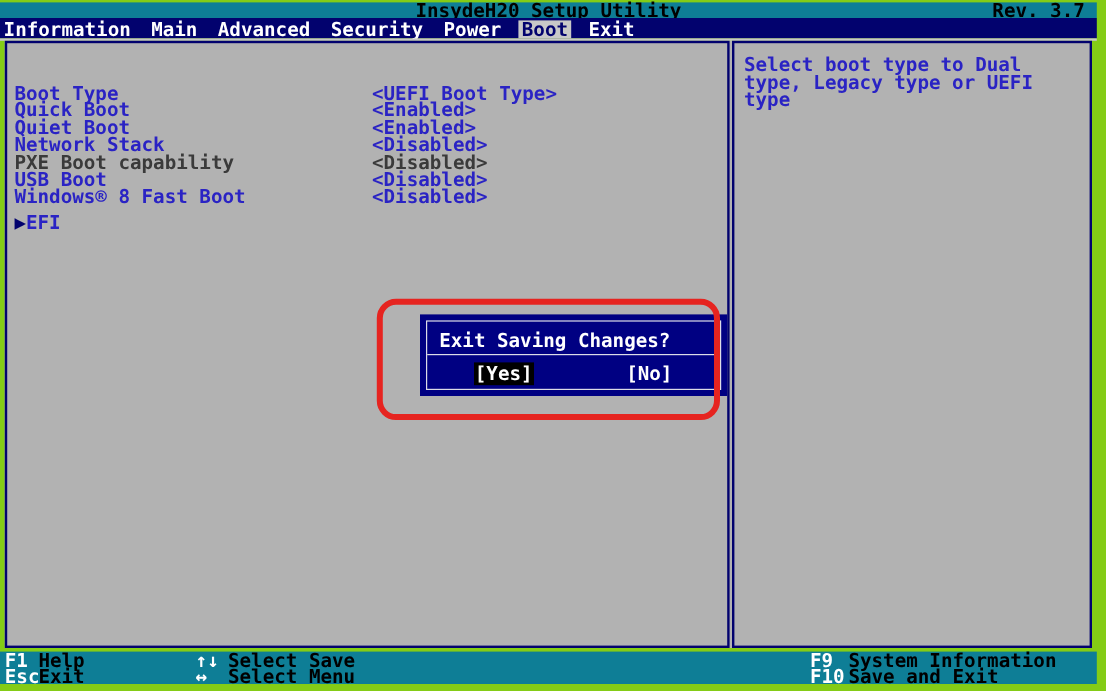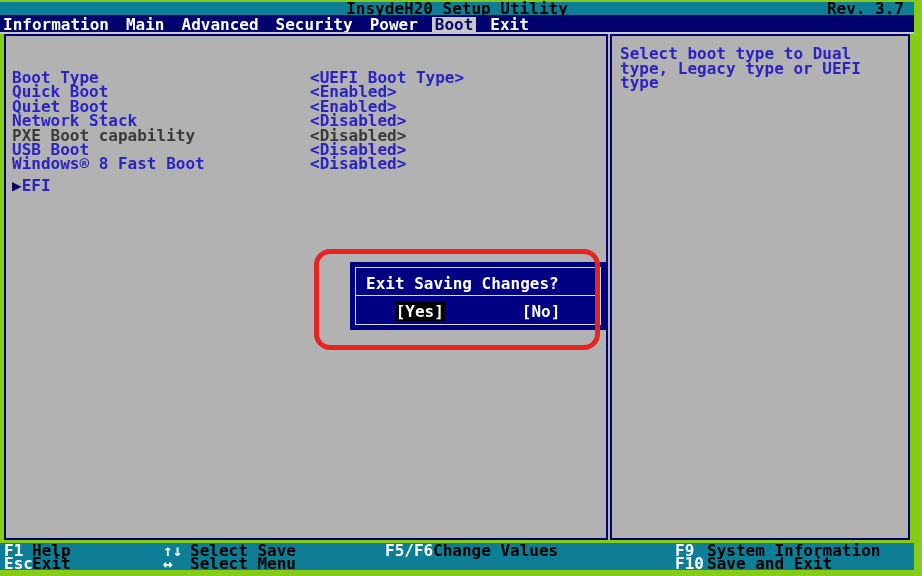--- a/index.html
+++ b/index.html
@@ -148,21 +148,20 @@
   <div class="helpbar">
     <div class="help-col col1">
       <div class="hrow"><span class="key">F1</span><span class="lbl">Help</span></div>
       <div class="hrow"><span class="key">Esc</span><span class="lbl">Exit</span></div>
     </div>
     <div class="help-col col2">
       <div class="hrow"><span class="key">↑↓</span><span class="lbl">Select Save</span></div>
       <div class="hrow"><span class="key">↔</span><span class="lbl">Select Menu</span></div>
     </div>
     <div class="help-col col3">
-      <div class="hrow"><span class="key">F5/F6</span><span class="lbl">Change Values</span></div>
     </div>
     <div class="help-col col4">
       <div class="hrow"><span class="key">F9</span><span class="lbl">System Information</span></div>
       <div class="hrow"><span class="key">F10</span><span class="lbl">Save and Exit</span></div>
     </div>
   </div>
 
 </div>
 
 </body></html>

